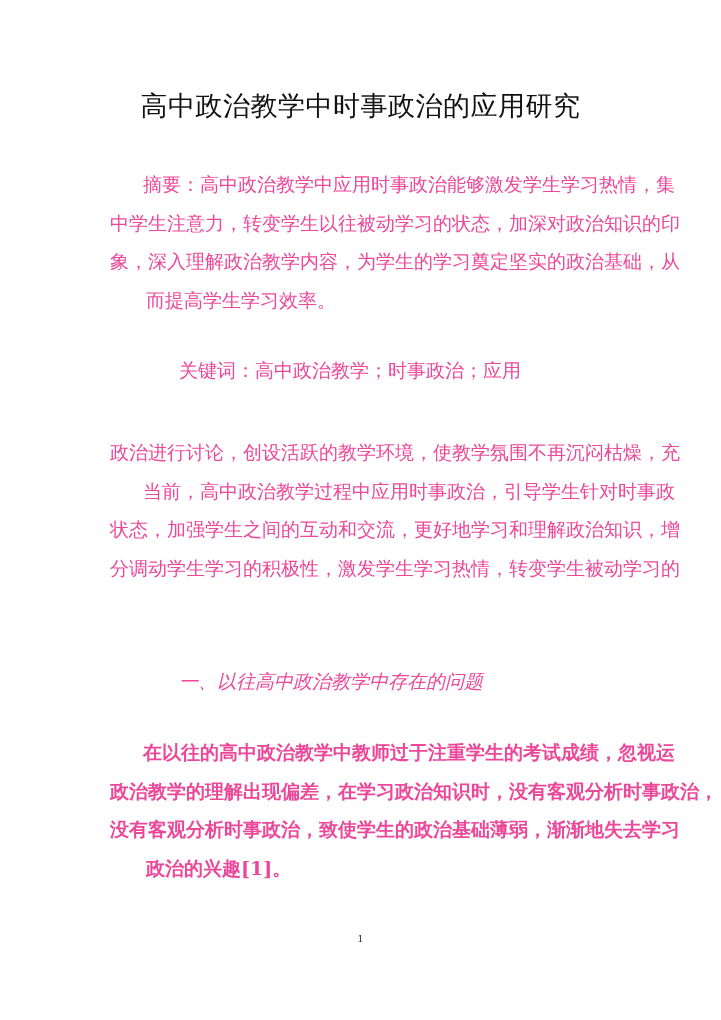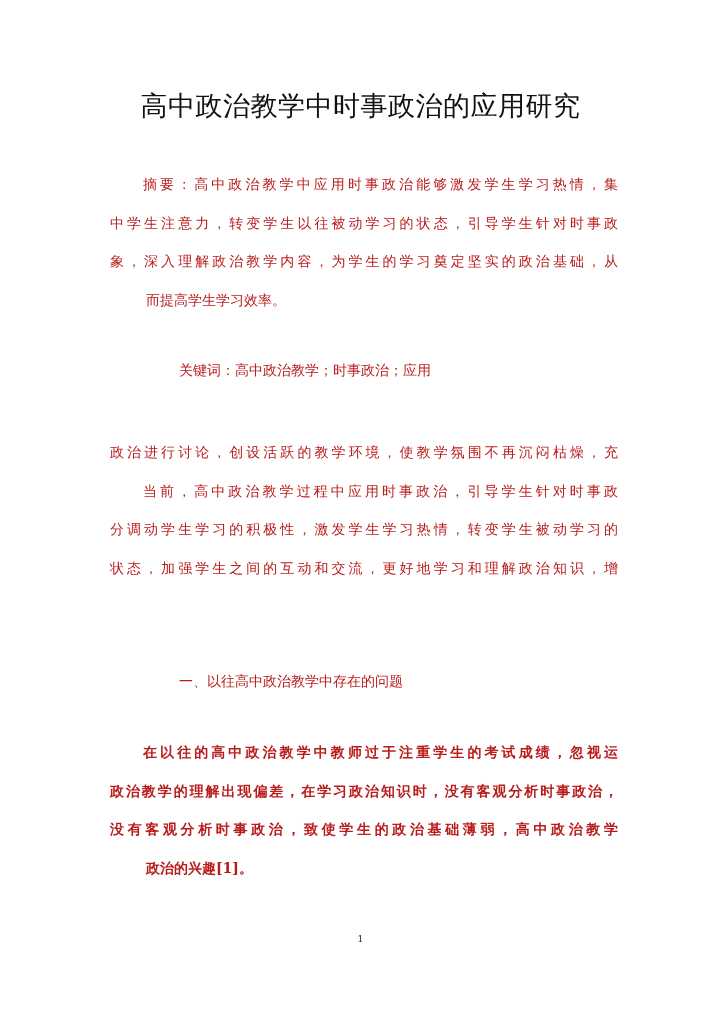--- a/index.html
+++ b/index.html
@@ -30,85 +30,85 @@
       font-size: 27px;
       letter-spacing: 0.5px;
       line-height: 40px;
       color: #111;
       white-space: nowrap;
     }
     .para {
       position: absolute;
       left: 110px;
       width: 508px;
-      font-size: 14px;
+      font-size: 19px;
       line-height: 38.5px;
       text-align: justify;
       text-indent: 33px;
-      color: #b91c1c;
+      color: #ec4899;
     }
     .line {
       display: block;
       white-space: nowrap;
       text-align-last: justify;
       text-align: justify;
     }
     .line.last {
       text-align-last: left;
       margin-left: 36px;
     }
     .indent {
       padding-left: 33px;
     }
     .p-abstract { top: 165px; }
     .p-keywords { top: 352px; }
     .p-intro { top: 433px; }
-    .p-heading { top: 662px; }
+    .p-heading { top: 662px; font-style: italic; }
     .p-body1 { top: 733px; }
     .footer {
       position: absolute;
       left: 0;
       width: 721px;
       top: 933px;
       text-align: center;
       font-size: 10px;
       color: #333;
     }
   </style>
 </head>
 <body>
 
 <div class="page">
 
   <div class="title">高中政治教学中时事政治的应用研究</div>
 
   <div class="para p-abstract" style="text-indent:0;">
     <span class="line indent">摘要：高中政治教学中应用时事政治能够激发学生学习热情，集</span>
-    <span class="line">中学生注意力，转变学生以往被动学习的状态，引导学生针对时事政</span>
+    <span class="line">中学生注意力，转变学生以往被动学习的状态，加深对政治知识的印</span>
     <span class="line">象，深入理解政治教学内容，为学生的学习奠定坚实的政治基础，从</span>
     <span class="line last">而提高学生学习效率。</span>
   </div>
 
   <div class="para p-keywords" style="text-indent:0;font-family:Liberation Serif, serif;">
     <span class="line last indent">关键词：高中政治教学；时事政治；应用</span>
   </div>
 
   <div class="para p-intro" style="text-indent:0;">
     <span class="line">政治进行讨论，创设活跃的教学环境，使教学氛围不再沉闷枯燥，充</span>
     <span class="line indent">当前，高中政治教学过程中应用时事政治，引导学生针对时事政</span>
+    <span class="line">状态，加强学生之间的互动和交流，更好地学习和理解政治知识，增</span>
     <span class="line">分调动学生学习的积极性，激发学生学习热情，转变学生被动学习的</span>
-    <span class="line">状态，加强学生之间的互动和交流，更好地学习和理解政治知识，增</span>
   </div>
 
   <div class="para p-heading" style="text-indent:0;">
     <span class="line last indent">一、以往高中政治教学中存在的问题</span>
   </div>
 
   <div class="para p-body1" style="text-indent:0;font-weight:bold;">
     <span class="line indent">在以往的高中政治教学中教师过于注重学生的考试成绩，忽视运</span>
     <span class="line">政治教学的理解出现偏差，在学习政治知识时，没有客观分析时事政治，</span>
-    <span class="line">没有客观分析时事政治，致使学生的政治基础薄弱，高中政治教学</span>
+    <span class="line">没有客观分析时事政治，致使学生的政治基础薄弱，渐渐地失去学习</span>
     <span class="line last">政治的兴趣[1]。</span>
   </div>
 
   <div class="footer">1</div>
 
 </div>
 
 </body></html>

